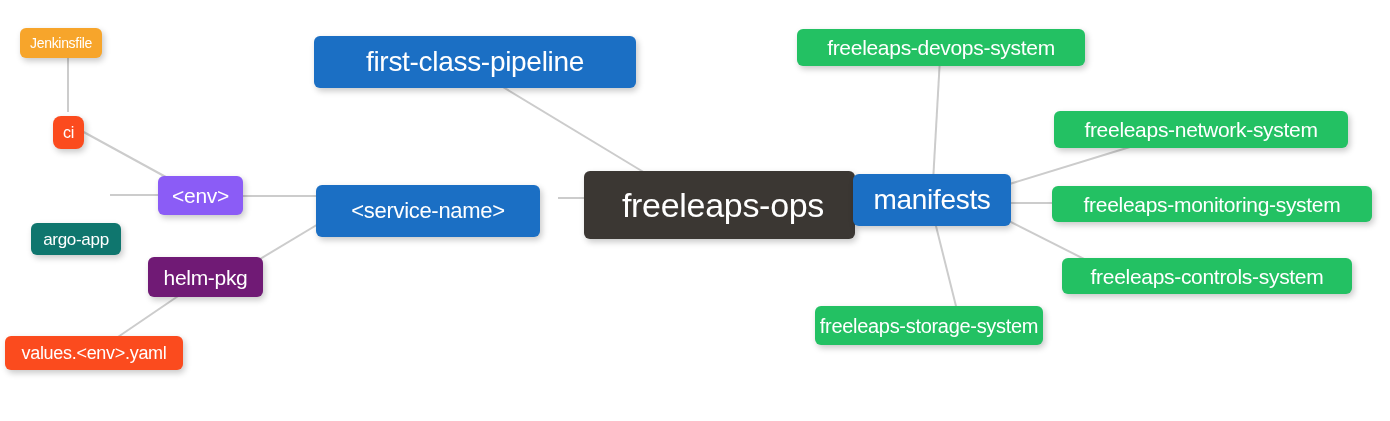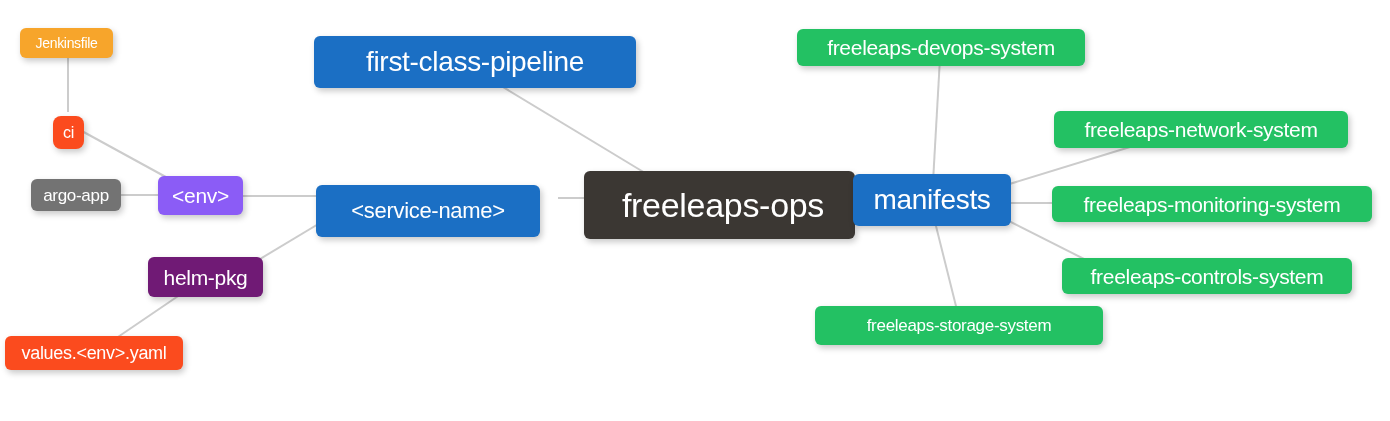--- a/index.html
+++ b/index.html
@@ -11,35 +11,35 @@
   svg.edges{position:absolute;left:0;top:0;z-index:1;}
   .edge{stroke:#cccccc;stroke-width:2;fill:none;}
   .node{
     position:absolute;z-index:2;color:#ffffff;
     display:flex;align-items:center;justify-content:center;
     border-radius:6px;white-space:nowrap;cursor:pointer;
     box-shadow:2px 3px 6px rgba(0,0,0,0.22);
     line-height:1;letter-spacing:-0.3px;
   }
   
-  .n-jenkinsfile {left:20px;  top:28px;  width:93px;  height:30px; font-size:14px;}
+  .n-jenkinsfile {left:20px;  top:28px;  width:82px;  height:30px; font-size:14px;}
   .n-ci         {left:53px;  top:104px; width:31px;  height:33px; font-size:16px; border-radius:8px;}
   .n-argo-app   {left:31px;  top:179px; width:90px;  height:32px; font-size:17px;}
   .n-env        {left:158px; top:176px; width:85px;  height:39px; font-size:21px;}
   .n-helm-pkg   {left:148px; top:257px; width:115px; height:40px; font-size:21px;}
   .n-values     {left:5px;   top:336px; width:178px; height:34px; font-size:18px;}
   .n-fcp        {left:314px; top:36px;  width:322px; height:52px; font-size:28px;}
   .n-service    {left:316px; top:185px; width:224px; height:52px; font-size:22px;}
   .n-root       {left:584px; top:171px; width:264px; height:68px; font-size:34px;padding-left:7px;}
   .n-manifests  {left:853px; top:174px; width:158px; height:52px; font-size:28px;}
   .n-devops     {left:797px; top:29px;  width:288px; height:37px; font-size:21px;}
   .n-network    {left:1054px;top:111px; width:294px; height:37px; font-size:21px;}
   .n-monitoring {left:1052px;top:186px; width:320px; height:36px; font-size:21px;}
   .n-controls   {left:1062px;top:258px; width:290px; height:36px; font-size:21px;}
-  .n-storage    {left:815px; top:306px; width:288px; height:39px; font-size:17px;}
+  .n-storage    {left:815px; top:306px; width:228px; height:39px; font-size:20px;}
 </style>
 </head>
 <body style="background: rgb(255, 255, 255);">
 
 <div id="canvas">
 
   <svg class="edges" width="1390" height="421" viewBox="0 0 1390 421" aria-hidden="true">
     <line class="edge" x1="68" y1="50" x2="68" y2="112" stroke="#cccccc"></line>
     <line class="edge" x1="80" y1="130" x2="175" y2="182" stroke="#cccccc"></line>
     <line class="edge" x1="110" y1="195" x2="170" y2="195" stroke="#cccccc"></line>
@@ -51,21 +51,21 @@
     <line class="edge" x1="842" y1="202" x2="860" y2="202" stroke="#cccccc"></line>
     <line class="edge" x1="933" y1="182" x2="940" y2="58" stroke="#cccccc"></line>
     <line class="edge" x1="1003" y1="186" x2="1130" y2="147" stroke="#cccccc"></line>
     <line class="edge" x1="1003" y1="203" x2="1062" y2="203" stroke="#cccccc"></line>
     <line class="edge" x1="1003" y1="218" x2="1092" y2="263" stroke="#cccccc"></line>
     <line class="edge" x1="934" y1="218" x2="958" y2="314" stroke="#cccccc"></line>
   </svg>
 
   <div class="node n-jenkinsfile" style="background-color: rgb(247, 165, 43);">Jenkinsfile</div>
   <div class="node n-ci" style="background-color: rgb(251, 75, 30); margin-top: 12px;">ci</div>
-  <div class="node n-argo-app" style="background-color: #737373;">argo-app</div>
+  <div class="node n-argo-app" style="background-color: #0f766e; margin-top: 44px;">argo-app</div>
   <div class="node n-env" style="background-color: #8b5cf6;">&lt;env&gt;</div>
   <div class="node n-helm-pkg" style="background-color: #701a75;">helm-pkg</div>
   <div class="node n-values" style="background-color: rgb(251, 75, 30);">values.&lt;env&gt;.yaml</div>
   <div class="node n-fcp" style="background-color: rgb(27, 111, 196);">first-class-pipeline</div>
   <div class="node n-service" style="background-color: rgb(27, 111, 196);">&lt;service-name&gt;</div>
   <div class="node n-root" style="background-color: rgb(59, 55, 51);">freeleaps-ops</div>
   <div class="node n-devops" style="background-color: rgb(35, 193, 99);">freeleaps-devops-system</div>
   <div class="node n-manifests" style="background-color: rgb(27, 111, 196);">manifests</div>
   <div class="node n-network" style="background-color: rgb(35, 193, 99);">freeleaps-network-system</div>
   <div class="node n-monitoring" style="background-color: rgb(35, 193, 99);">freeleaps-monitoring-system</div>

